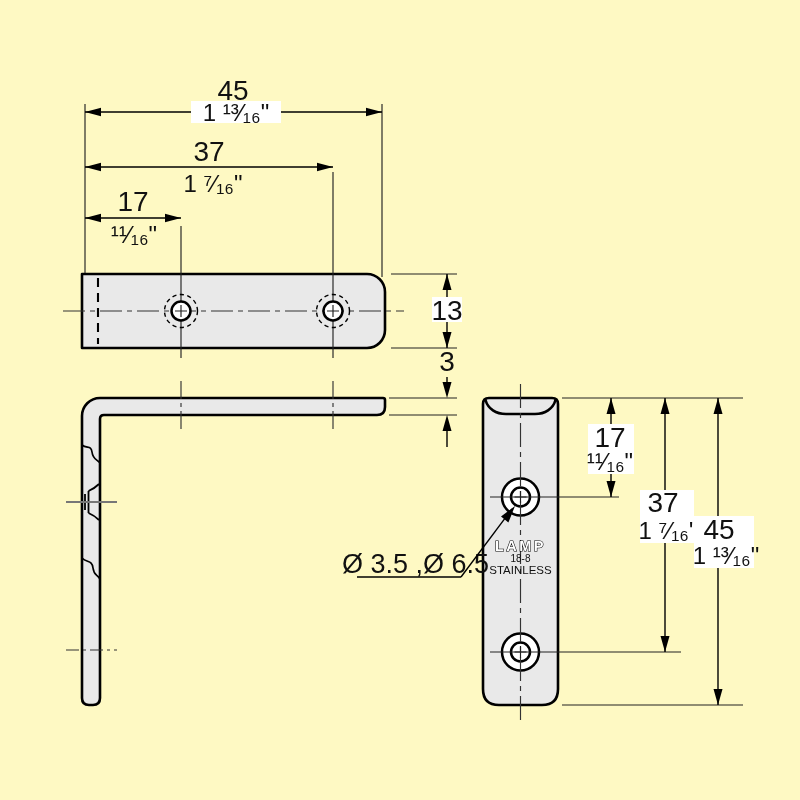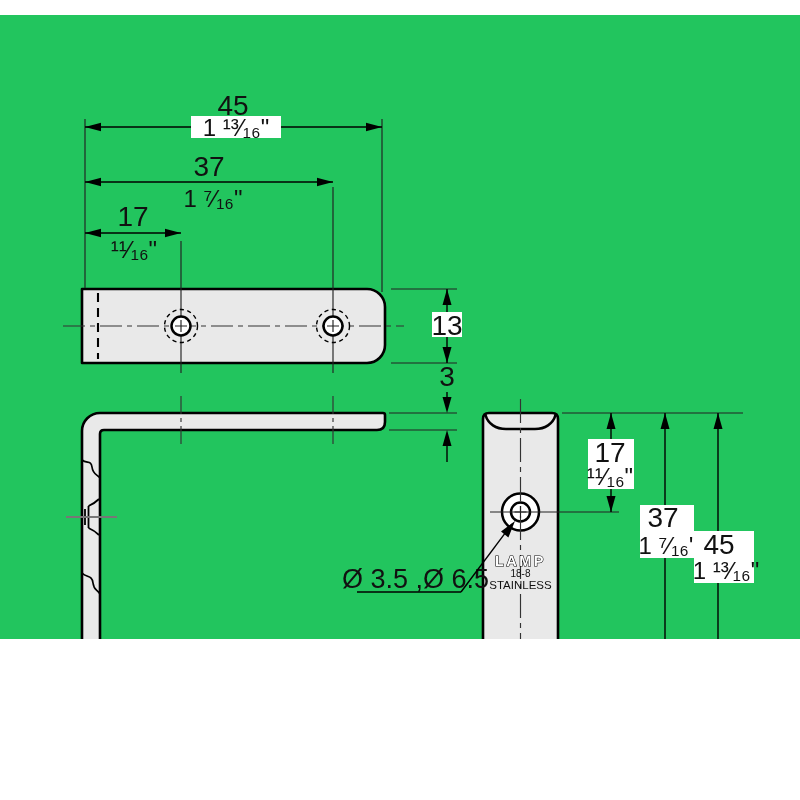--- a/index.html
+++ b/index.html
@@ -1,16 +1,16 @@
 <!DOCTYPE html>
 <html><head>
 <meta charset="utf-8">
 <style>
   html,body{margin:0;padding:0;background:#fff;}
-  #stage{width:800px;height:624px;background:#22c55e;position:relative;font-family:"Liberation Sans","DejaVu Sans",sans-serif;margin-top:15px;}
+  #stage{width:800px;height:800px;background:#fef9c3;position:relative;font-family:"Liberation Sans","DejaVu Sans",sans-serif;}
   svg text{font-family:"Liberation Sans","DejaVu Sans",sans-serif;fill:#111;}
   .num{font-size:28px;}
   .inch{font-size:24px;}
   .note{font-size:27px;}
   .logo-brand{font-size:14.5px;font-weight:bold;letter-spacing:2.5px;fill:#fff;stroke:#000;stroke-width:1.1;paint-order:stroke;}
   .logo-small{font-size:10px;}
   .logo-mat{font-size:11.5px;}
   .outline{fill:#e9e9e9;stroke:#000;stroke-width:2.6;stroke-linejoin:round;}
   .thick{stroke:#000;stroke-width:2.6;fill:none;stroke-linecap:round;}
   .thin{stroke:#222;stroke-width:1.15;fill:none;}

